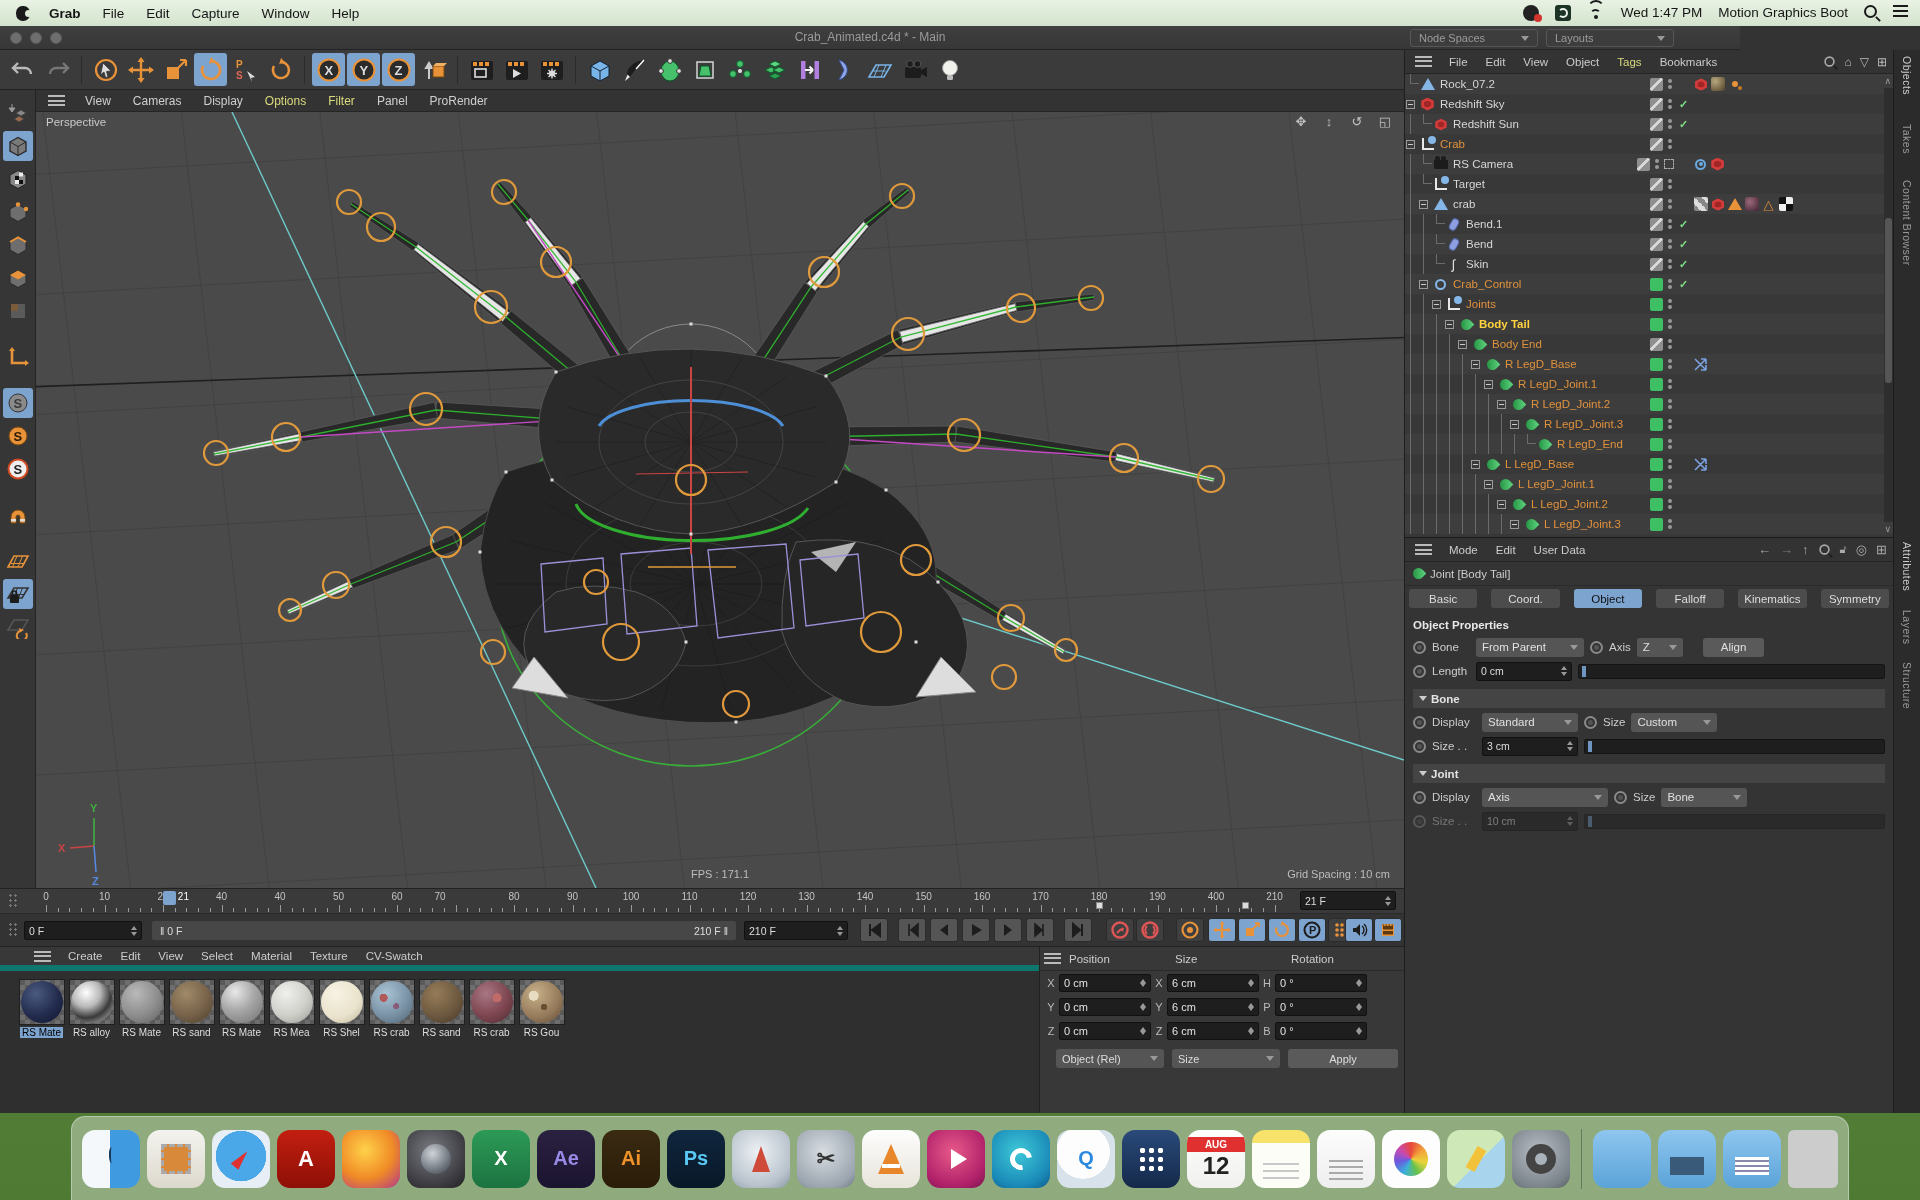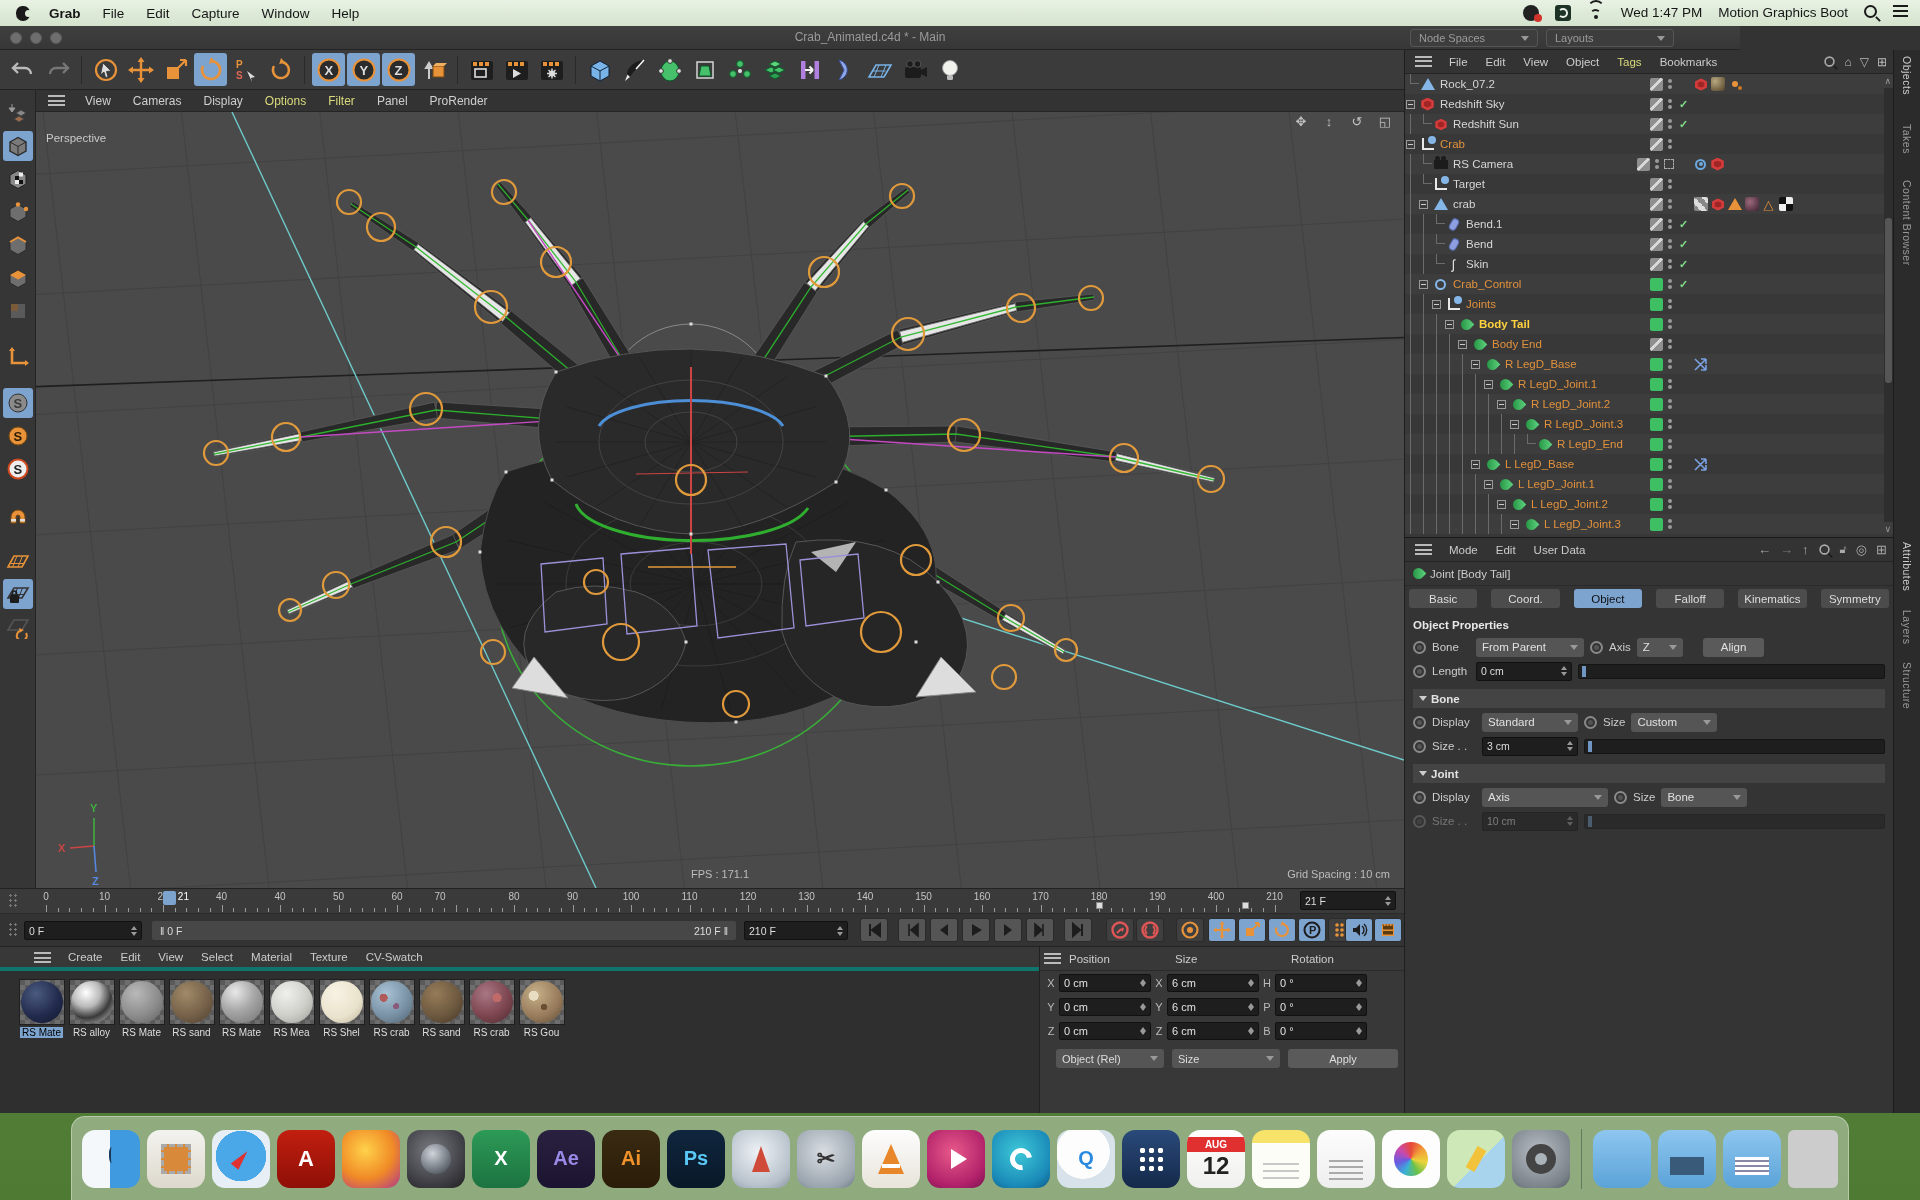--- a/index.html
+++ b/index.html
@@ -45,21 +45,21 @@
 .vpmenu .mi.yel{color:#d9d97c}
 .hamb{width:17px;height:11px;background:linear-gradient(180deg,#bbb 2px,transparent 2px,transparent 4.5px,#bbb 4.5px,#bbb 6.5px,transparent 6.5px,transparent 9px,#bbb 9px);margin:0 8px 0 4px}
 
 .ltools{position:absolute;left:0;top:64px;width:36px;height:798px;background:#363636;border-right:1px solid #242424;display:flex;flex-direction:column;align-items:center;padding-top:8px;gap:3px}
 .lbtn{width:30px;height:30px;border-radius:3px;display:flex;align-items:center;justify-content:center}
 .lbtn.sel{background:#7da3cf}
 .lbtn svg{width:24px;height:24px}
 .lgap{height:10px}
 
 .viewport{position:absolute;left:36px;top:86px;width:1368px;height:776px;background:#4a4a4a;overflow:hidden}
-.vp-label{position:absolute;left:10px;top:20px;font-size:11.5px;color:#c9c9c9}
+.vp-label{position:absolute;left:10px;top:4px;font-size:11.5px;color:#c9c9c9}
 .vp-fps{position:absolute;left:0;right:0;bottom:8px;text-align:center;font-size:11px;color:#bdbdbd}
 .vp-grid{position:absolute;right:14px;bottom:8px;font-size:11px;color:#bdbdbd}
 .vp-ctl{position:absolute;right:10px;top:2px;display:flex;gap:10px;color:#c2c2c2;font-size:13px}
 .vp-ctl span{width:18px;text-align:center}
 
 .ruler{position:absolute;left:0;top:862px;width:1404px;height:26px;background:#3a3a3a;border-top:1px solid #222;border-bottom:1px solid #2a2a2a}
 .tick-lab{position:absolute;top:2px;font-size:10px;color:#c4c4c4;transform:translateX(-50%)}
 .tick{position:absolute;bottom:1px;width:1px;background:#9a9a9a}
 .playhead{position:absolute;top:2px;width:13px;height:14px;background:#7da3cf;border-radius:2px}
 .ph-lab{position:absolute;top:2px;font-size:10px;color:#fff}
@@ -72,21 +72,21 @@
 .updn i{width:0;height:0;border-left:3.5px solid transparent;border-right:3.5px solid transparent;display:block}
 .updn i.up{border-bottom:4px solid #999}
 .updn i.dn{border-top:4px solid #999}
 .rangebar{position:absolute;left:152px;top:7px;width:584px;height:19px;background:#474747;border-radius:2px;color:#ddd;font-size:10.5px;display:flex;align-items:center;padding:0 8px;justify-content:space-between}
 .tpbtn{position:absolute;top:4px;width:28px;height:24px;background:#555;border:1px solid #2b2b2b;border-radius:3px;display:flex;align-items:center;justify-content:center}
 .tpbtn.blue{background:#7da3cf}
 .tpbtn.dark{background:#3f3f3f}
 .tpbtn svg{width:18px;height:18px}
 
 .materials{position:absolute;left:0;top:921px;width:1040px;height:166px;background:#2f2f2f;border-right:1px solid #222}
-.matmenu{height:24px;background:#383838;border-bottom:4px solid #0f766e;display:flex;align-items:center;font-size:11.5px;color:#ccc;padding-left:30px}
+.matmenu{height:24px;background:#383838;border-bottom:6px solid #0f766e;display:flex;align-items:center;font-size:11.5px;color:#ccc;padding-left:30px}
 .matmenu .mi{padding:0 9px}
 .matlist{display:flex;gap:3px;padding:8px 0 0 18px}
 .mat{width:47px;display:flex;flex-direction:column;align-items:center}
 .mat .thumbwrap{width:46px;height:46px;background-color:#5a5a5a;background-image:linear-gradient(45deg,#6e6e6e 25%,transparent 25%,transparent 75%,#6e6e6e 75%),linear-gradient(45deg,#6e6e6e 25%,transparent 25%,transparent 75%,#6e6e6e 75%);background-size:10px 10px;background-position:0 0,5px 5px;display:flex;align-items:center;justify-content:center;border:1px solid #1f1f1f}
 .sph{width:42px;height:42px;border-radius:50%}
 .mat .mlab{font-size:10px;color:#ddd;margin-top:2px;max-width:46px;overflow:hidden;white-space:nowrap}
 .mat .mlab.sel{background:#7da3cf;color:#000;padding:0 2px}
 
 .coords{position:absolute;left:1040px;top:921px;width:364px;height:166px;background:#383838;font-size:11px;color:#ccc}
 .chead{display:flex;align-items:center;height:24px;border-bottom:1px solid #2a2a2a}

